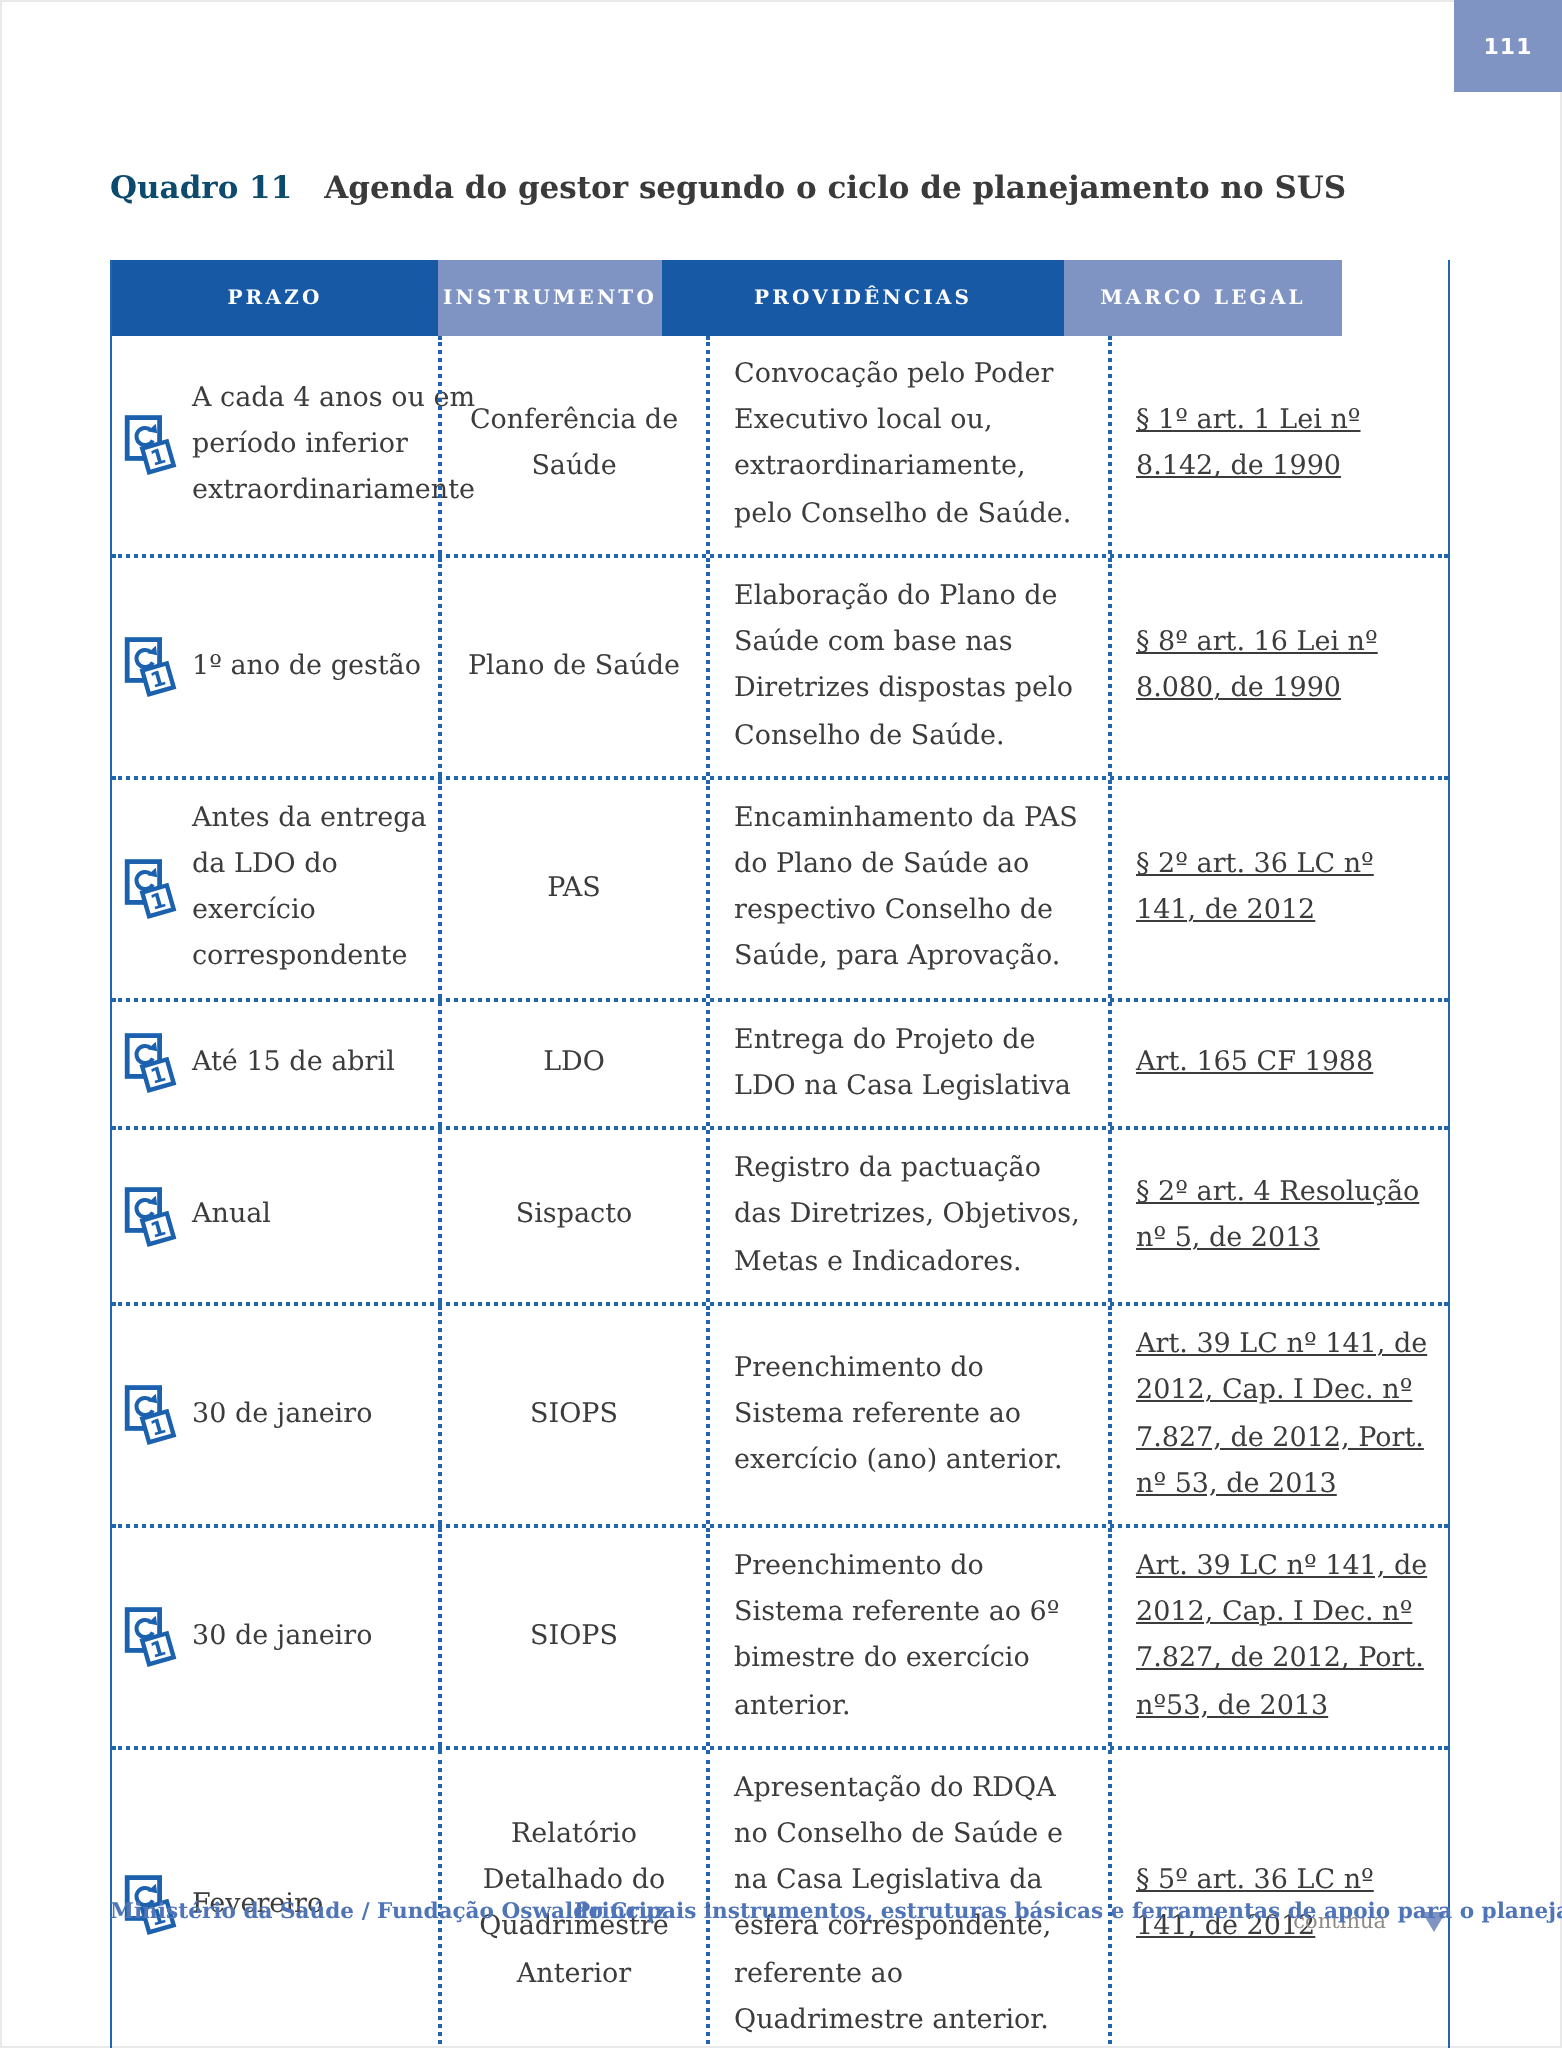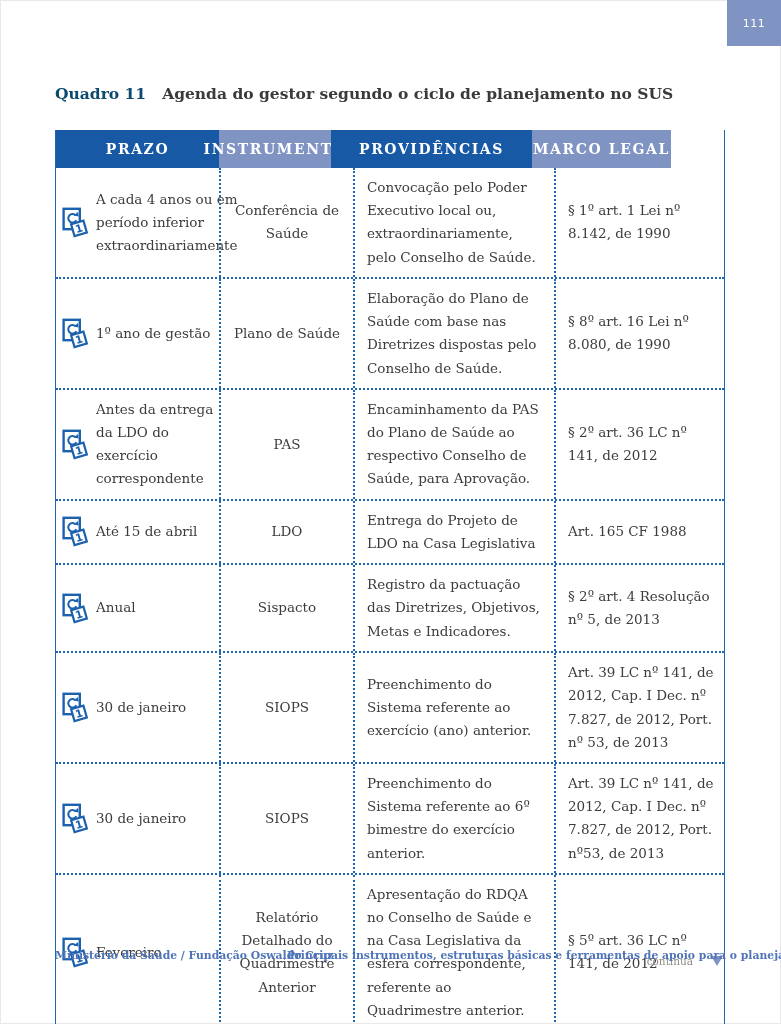--- a/index.html
+++ b/index.html
@@ -5,37 +5,37 @@
   html,body{margin:0;padding:0;background:#f6f6f6;}
   .page{
     position:relative;width:781px;height:1024px;margin:0 auto;background:#ffffff;
     font-family:"DejaVu Serif","Liberation Serif",serif;
     box-shadow:0 0 0 1px #e9e9e9 inset;overflow:hidden;
   }
   
   .page-badge{
     position:absolute;top:0;left:727px;width:54px;height:46px;background:#8094C4;
     color:#fff;font-family:"DejaVu Sans","Liberation Sans",sans-serif;
-    font-size:11px;font-weight:normal;display:flex;align-items:center;justify-content:center;
+    font-size:11px;font-weight:bold;display:flex;align-items:center;justify-content:center;
     letter-spacing:.5px;
   }
   
   .title{position:absolute;left:55px;top:84px;font-size:15.5px;font-weight:bold;white-space:nowrap;}
   .title-label{color:#0c4a6e;margin-right:16px;}
   .title-text{color:#3A3A3A;}
   
   .table{
     position:absolute;left:55px;top:130px;width:668px;
     border-left:1px solid #2065B0;border-right:1px solid #2065B0;
     border-bottom:2px dotted #2065B0;
   }
   .thead{display:flex;height:38px;}
   .th{
     display:flex;align-items:center;justify-content:center;color:#ffffff;
-    font-size:14px;font-weight:bold;letter-spacing:1.6px;
+    font-size:10px;font-weight:bold;letter-spacing:1.6px;
   }
   .th-dark{background:#1759A5;}
   .th-light{background:#8094C4;}
   .th:nth-child(1){width:163px;}
   .th:nth-child(2){width:112px;}
   .th:nth-child(3){width:201px;}
   .th:nth-child(4){width:139px;}
   .trow{display:flex;border-bottom:2px dotted #2065B0;}
   .trow:last-child{border-bottom:none;}
   .trow:nth-child(1){min-height:100px;}
@@ -47,21 +47,21 @@
   .trow:nth-child(7){min-height:83px;}
   .trow:nth-child(8){min-height:122px;}
   .cell{
     box-sizing:border-box;color:#3C3C3C;font-size:13.5px;line-height:1.72;
     display:flex;align-items:center;
   }
   .c-prazo{width:163px;padding:8px 2px 8px 6px;gap:7px;}
   .c-prazo .ptxt{flex:1;}
   .c-instr{width:134px;border-left:2px dotted #2065B0;justify-content:center;text-align:center;padding:8px 8px;}
   .c-prov{width:201px;border-left:2px dotted #2065B0;padding:8px 8px 8px 12px;}
-  .c-marco{width:170px;border-left:2px dotted #2065B0;padding:8px 6px 8px 12px;}
+  .c-marco{width:170px;border-left:2px dotted #2065B0;padding:8px 6px 8px 12px;text-decoration:underline;}
   .cal-icon{flex:0 0 27px;display:flex;align-items:center;}
   
   .continua{
     position:absolute;top:955px;left:55px;width:668px;
     display:flex;justify-content:flex-end;align-items:center;gap:18px;
     font-size:10.5px;color:#8D8B83;
   }
   .tri{width:0;height:0;border-left:6.5px solid transparent;border-right:6.5px solid transparent;border-top:10px solid #8094C4;}
   
   .footer{

